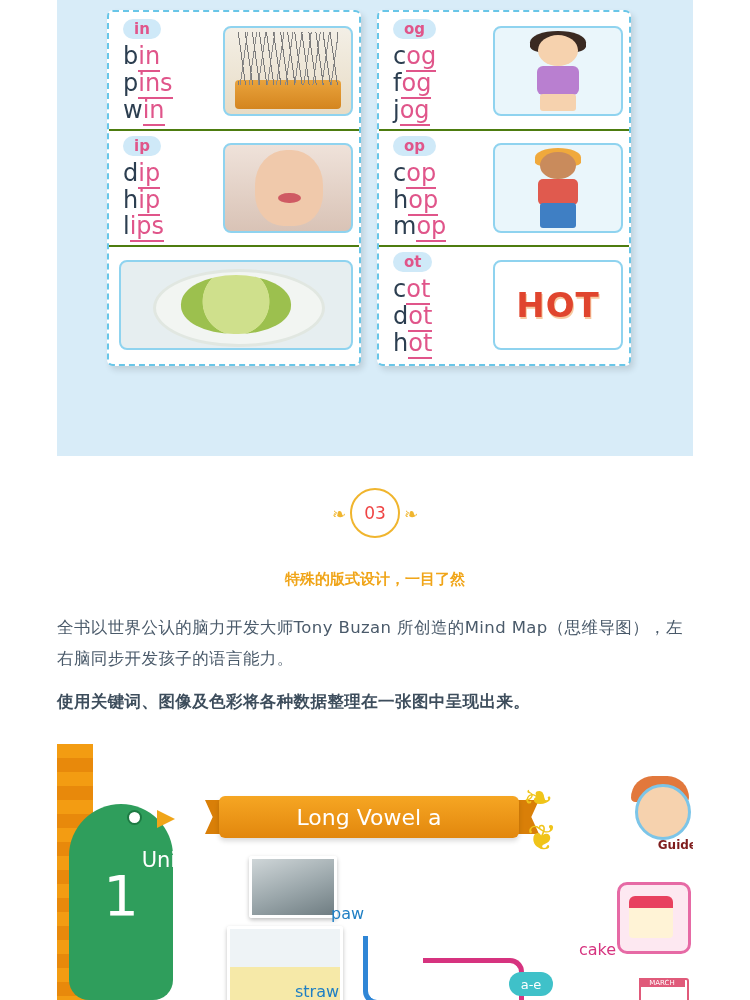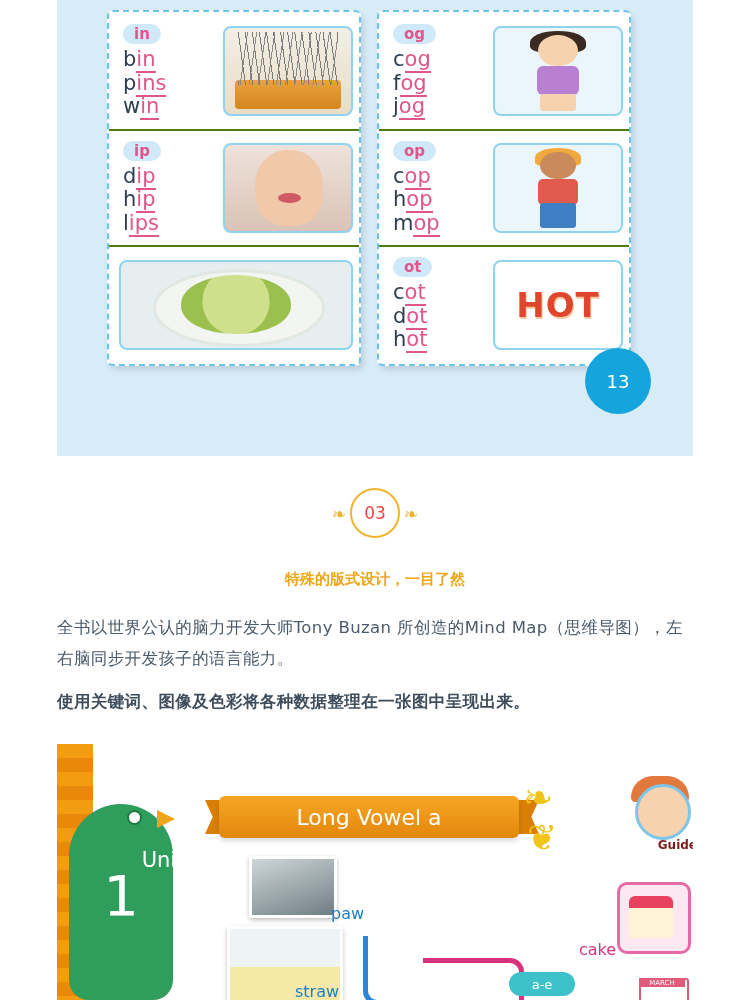--- a/index.html
+++ b/index.html
@@ -63,21 +63,21 @@
     background: #cfe9f8;
     border-radius: 10px;
     padding: 1px 11px;
     color: #e0558a;
     font-size: 15px;
     font-weight: bold;
     margin-bottom: 4px;
     font-family: "DejaVu Sans", sans-serif;
   }
   .word {
-    font-size: 21px;
+    font-size: 24px;
     color: #2c3e50;
     line-height: 1.12;
     font-family: "DejaVu Sans", sans-serif;
   }
   .word .rime {
     color: #e0558a;
     border-bottom: 2px solid #e0558a;
   }
   .pic {
     flex: 1;
@@ -407,21 +407,21 @@
   .cake-top {
     position: absolute;
     left: 572px; top: 152px;
     width: 44px; height: 12px;
     background: #e8415f;
     border-radius: 6px 6px 0 0;
   }
   .pill-ae {
     position: absolute;
     left: 452px; top: 228px;
-    width: 66px; height: 24px;
+    width: 44px; height: 24px;
     border-radius: 12px;
     background: #3fc1c9;
     color: #ffffff;
     font-size: 13px;
     font-family: "DejaVu Sans", sans-serif;
     display: flex; align-items: center; justify-content: center;
   }
   .cal-box {
     position: absolute;
     left: 582px; top: 234px;
@@ -529,21 +529,20 @@
           <div class="word"><span>d</span><span class="rime">ot</span></div>
           <div class="word"><span>h</span><span class="rime">ot</span></div>
         </div>
         <div class="pic pic-hot">
           <div class="hot-text">HOT</div>
         </div>
       </div>
     </div>
   </div>
 
-  <div class="page-num">13</div>
 </div>
 
 <div class="section-head">
   <div class="badge-wrap">
     <span class="leaf leaf-l">❧</span>
     <span class="leaf leaf-r">❧</span>
     <div class="badge-circle">03</div>
   </div>
   <div class="section-sub">特殊的版式设计，一目了然</div>
 </div>

